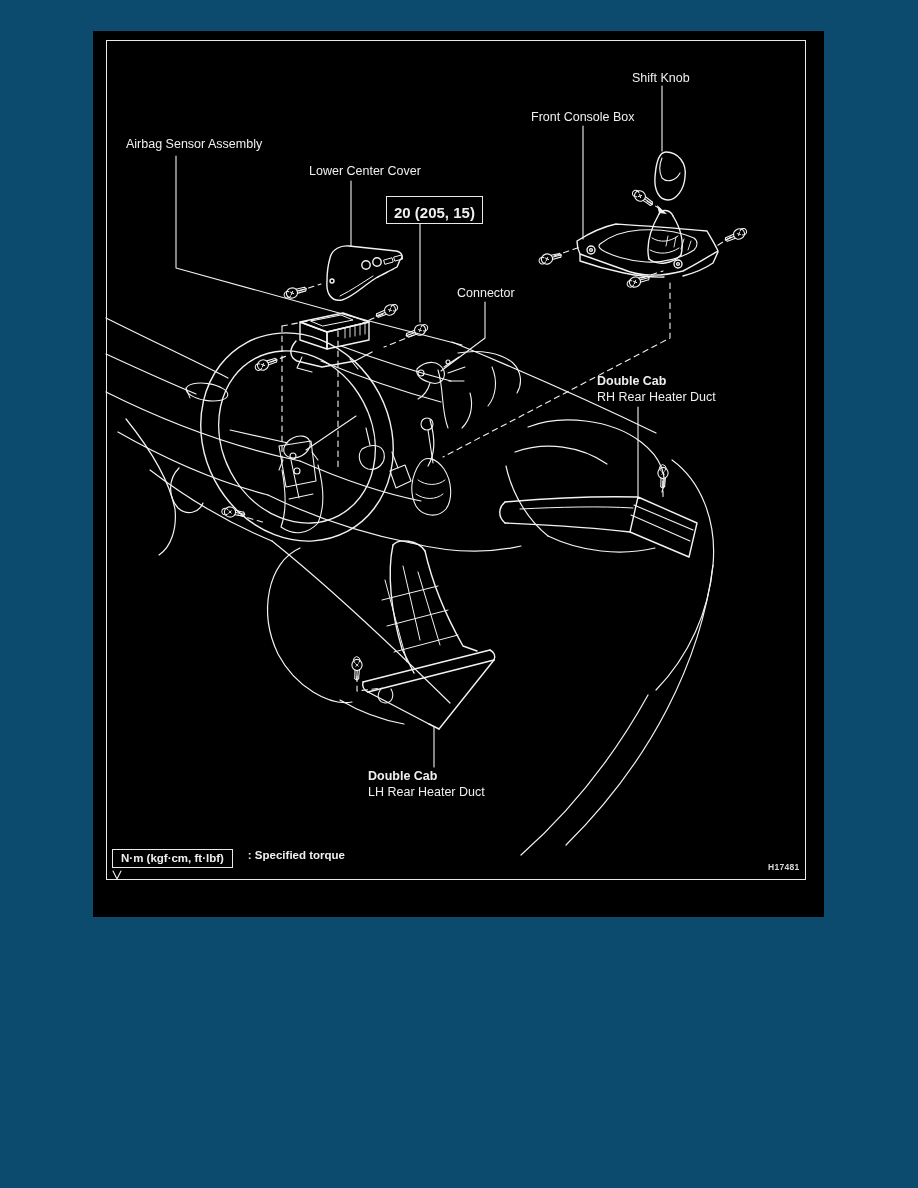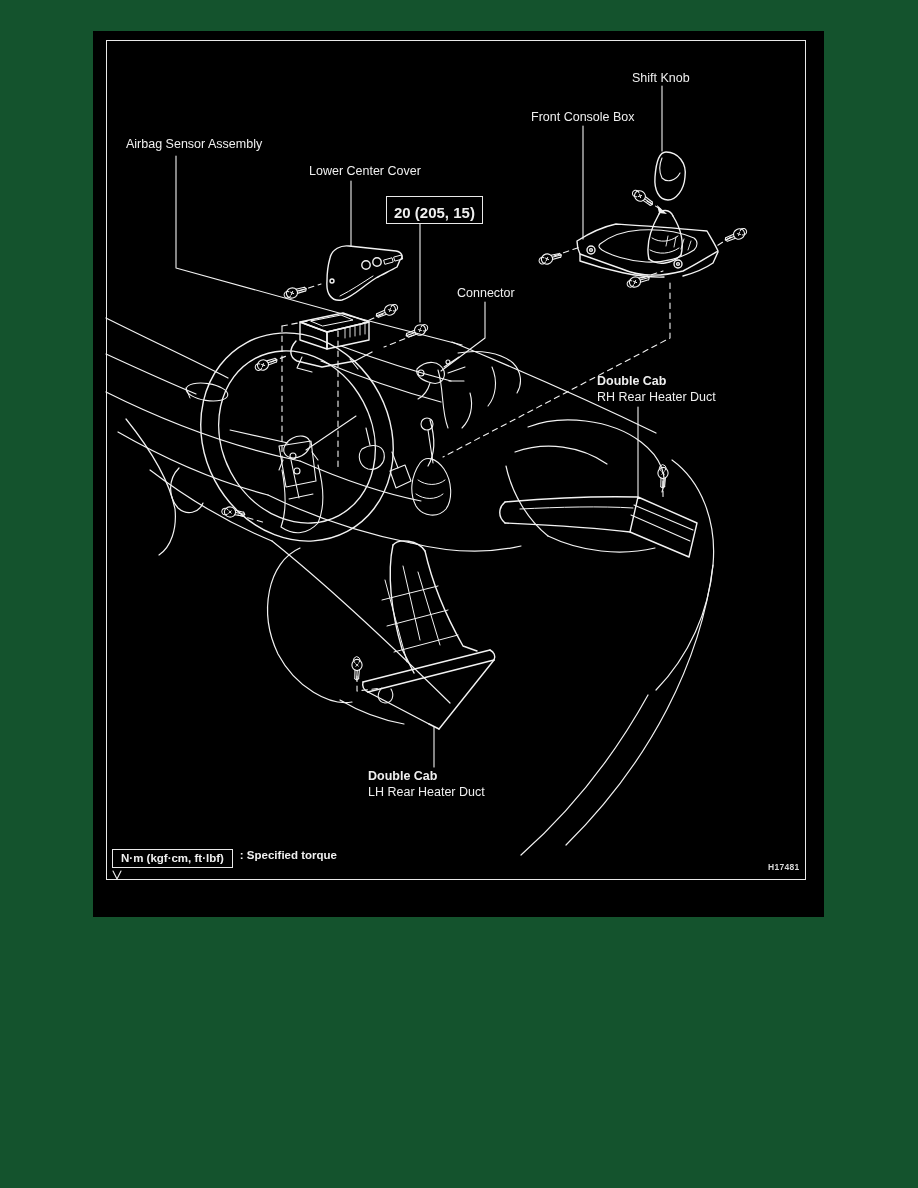--- a/index.html
+++ b/index.html
@@ -1,27 +1,27 @@
 <!DOCTYPE html>
 <html><head>
 <meta charset="utf-8">
 <style>
   html,body{margin:0;padding:0;background:#ffffff;}
-  .stage{position:relative;width:918px;height:1188px;background:#14532d;overflow:hidden;
+  .stage{position:relative;width:918px;height:1188px;background:#0c4a6e;overflow:hidden;
          font-family:"Liberation Sans", sans-serif;}
   .blackboard{position:absolute;left:93px;top:31px;width:731px;height:886px;background:#000;}
   .frame{position:absolute;left:106px;top:40px;width:698px;height:838px;border:1.5px solid #e9e9e9;}
   svg.art{position:absolute;left:0;top:0;width:918px;height:1188px;}
   .lbl{position:absolute;color:#efefef;font-size:12.5px;line-height:16px;white-space:nowrap;}
   .lbl .bold{font-weight:700;}
   .torque-box{position:absolute;left:386px;top:196px;border:1.3px solid #e9e9e9;color:#efefef;
               font-size:15px;font-weight:700;padding:7px 7px 2px 7px;background:#000;}
   .legend{position:absolute;left:112px;top:849px;display:flex;align-items:flex-start;color:#efefef;}
   .legend .sym{border:1.5px solid #e9e9e9;padding:2px 8px 3px 8px;font-size:11.5px;font-weight:700;}
-  .legend .desc{margin-left:7px;font-size:11.5px;font-weight:700;}
+  .legend .desc{margin-left:15px;font-size:11.5px;font-weight:700;}
   .hcode{position:absolute;left:768px;top:862px;color:#d8d8d8;font-size:8.5px;font-weight:700;letter-spacing:.3px;text-align:right;}
 </style>
 </head>
 <body>
 
 <div class="stage">
   <div class="blackboard"></div>
   <div class="frame"></div>
 
   <svg class="art" viewBox="0 0 918 1188">

